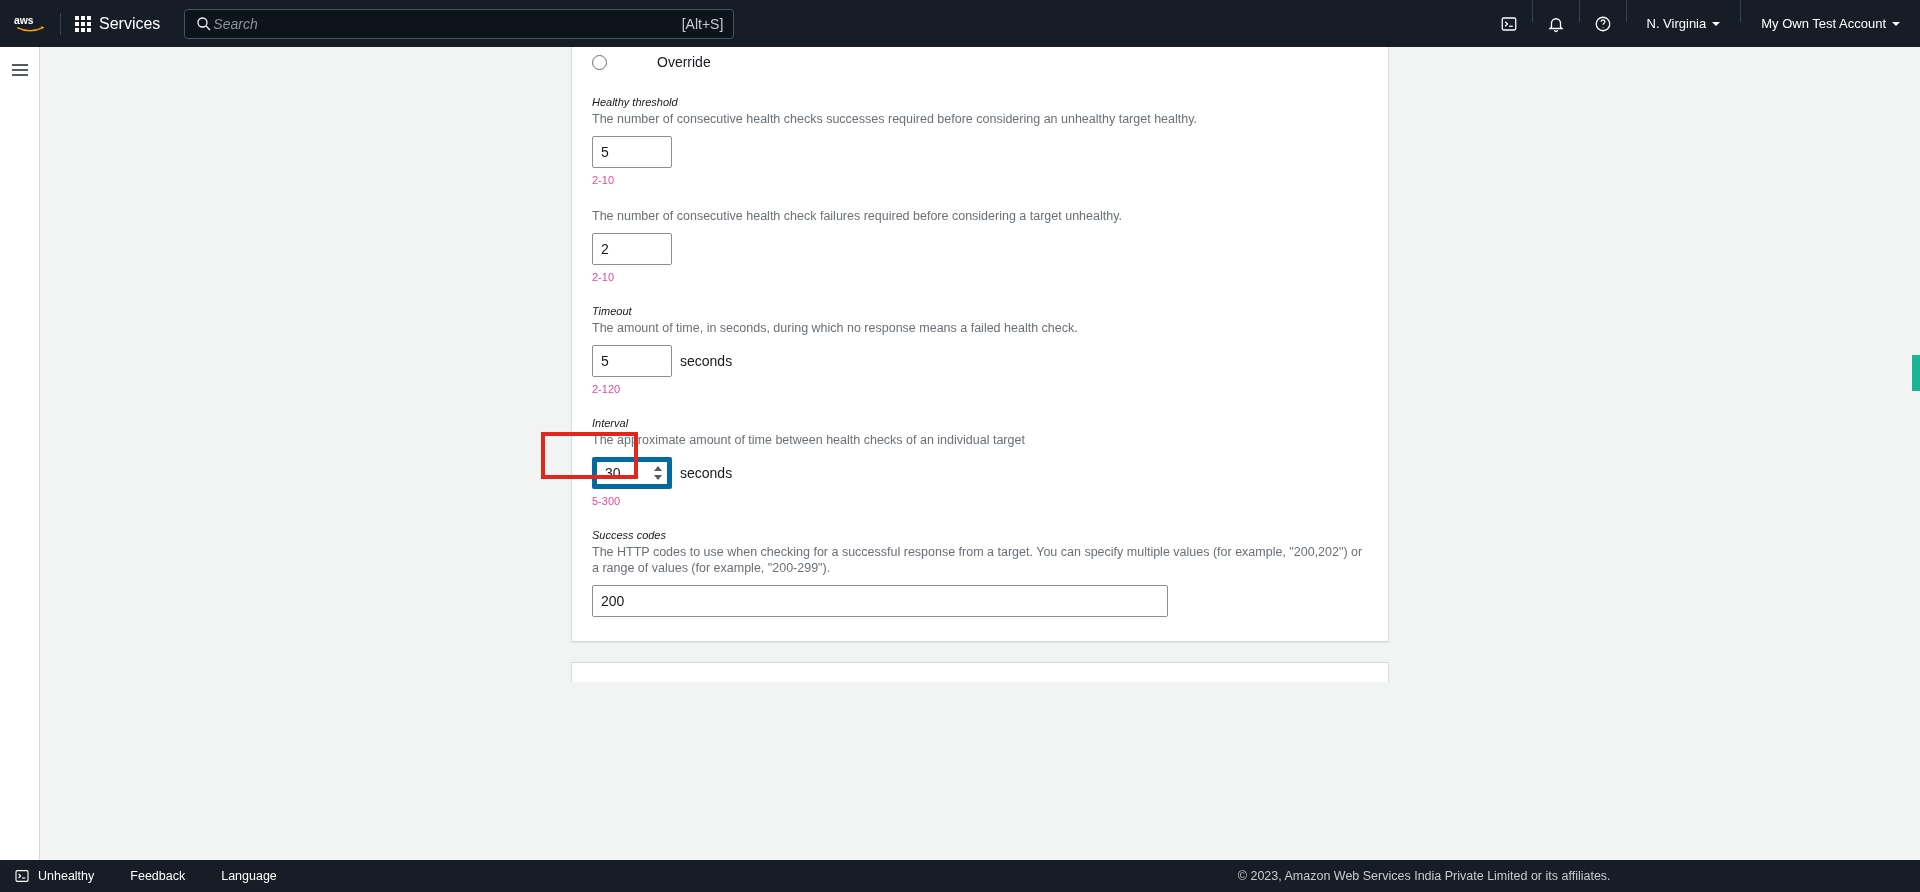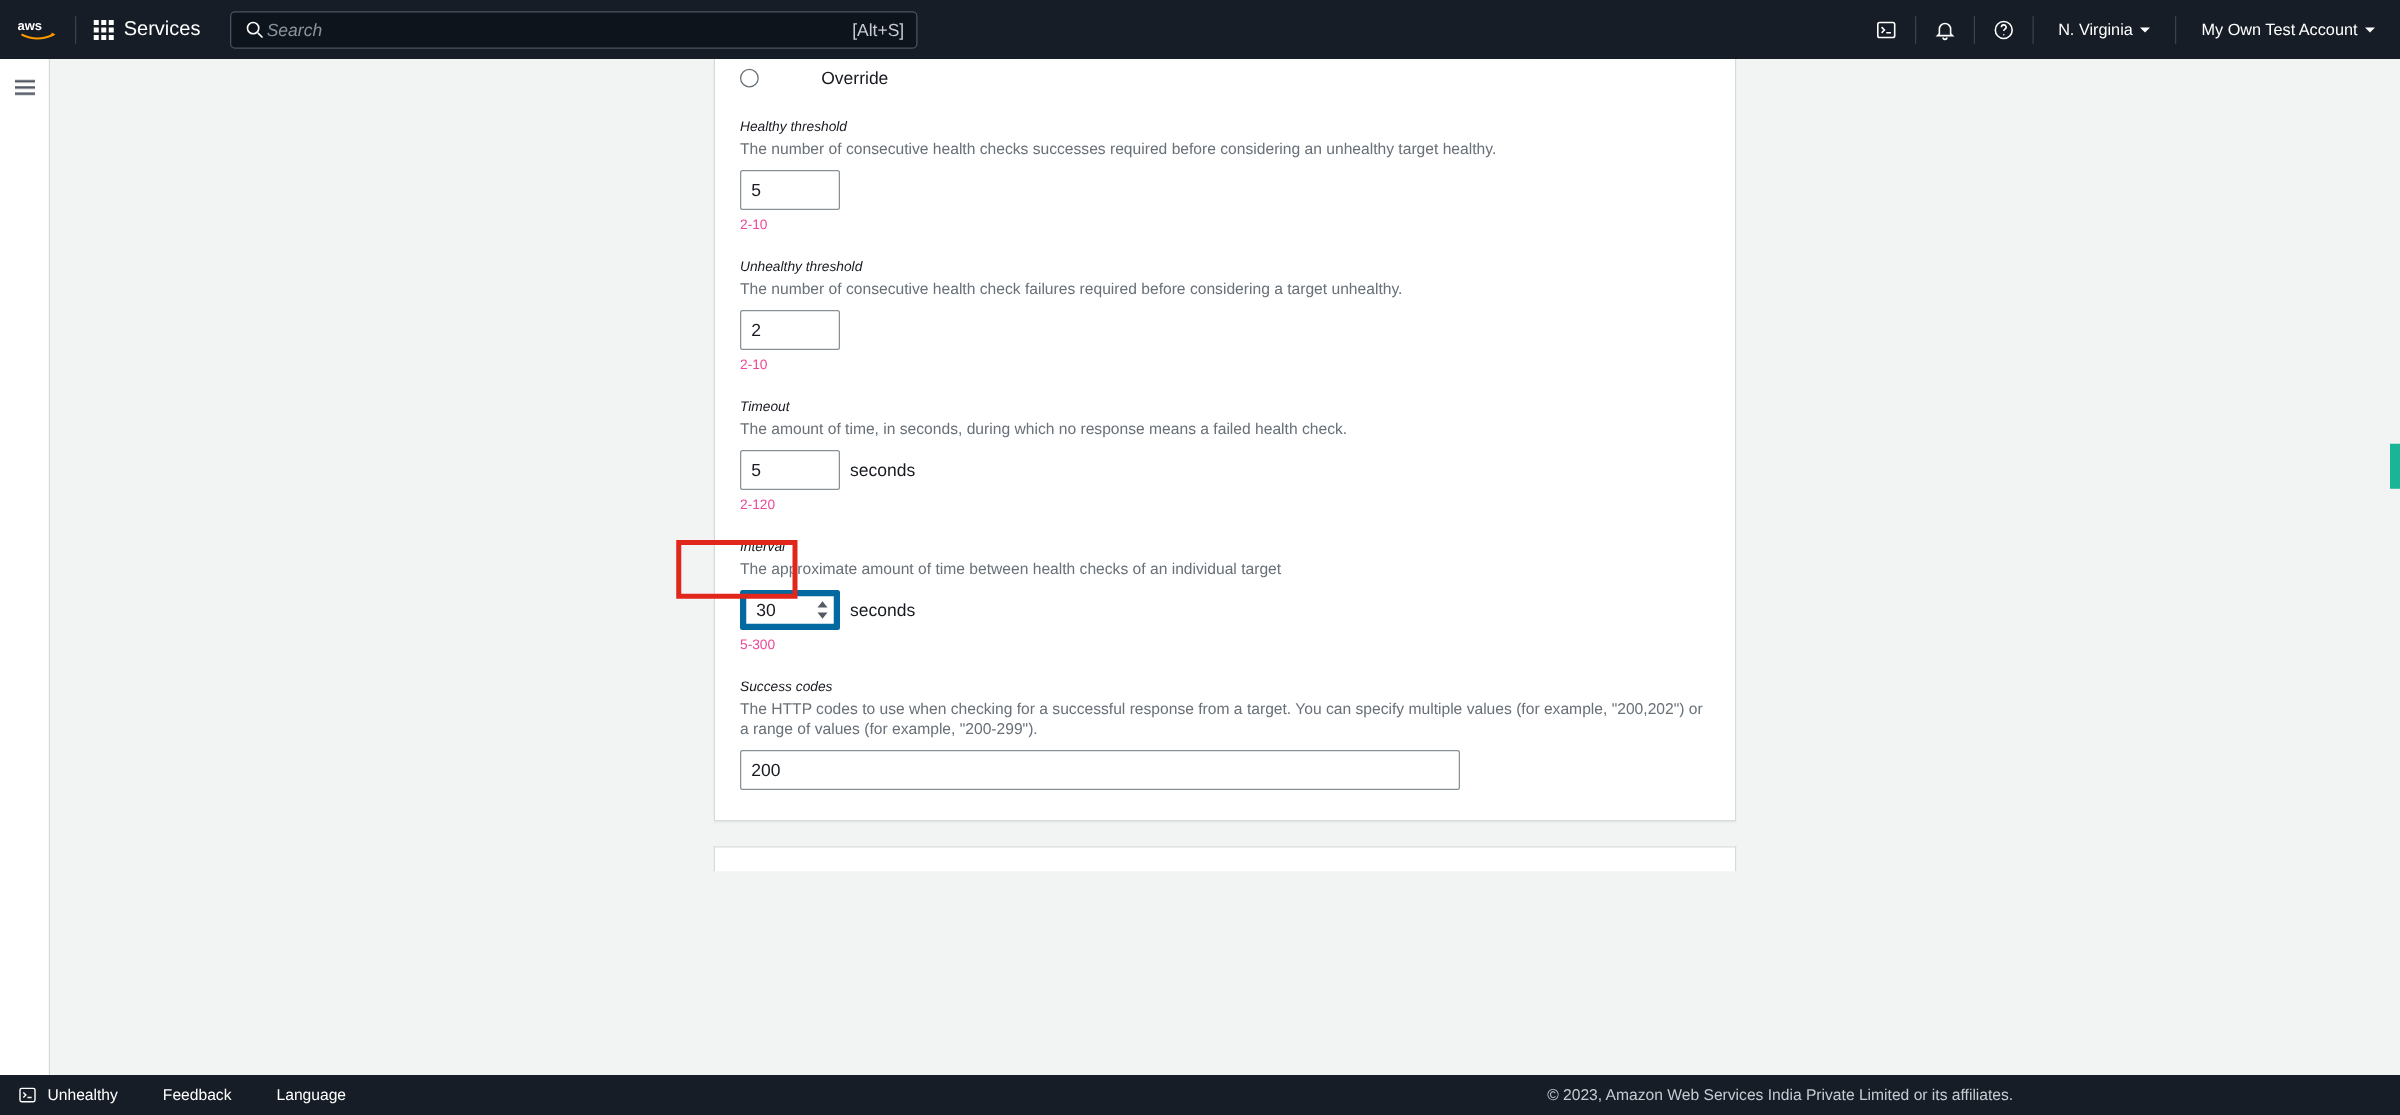--- a/index.html
+++ b/index.html
@@ -11,21 +11,21 @@
   .topnav .logo svg { width:32px; }
   .topnav .divider { width:1px; height:22px; background:#3a424e; }
   .topnav .services { display:flex; align-items:center; padding:0 14px; cursor:pointer; gap:8px; }
   .topnav .services .grid-icon { display:grid; grid-template-columns:repeat(3,4px); grid-template-rows:repeat(3,4px); gap:2px; }
   .topnav .services .grid-icon span { background:#fff; width:4px; height:4px; }
   .topnav .searchwrap { margin-left:10px; width:550px; }
   .topnav .search { background:#0e141c; border:1px solid #4a5460; height:30px; border-radius:4px; display:flex; align-items:center; padding:0 10px; font-size:14px; color:#fff; }
   .topnav .search input { flex:1; background:transparent; border:none; outline:none; color:#fff; font-size:14px; font-style:italic; }
   .topnav .search input::placeholder { color:#8a929c; font-style:italic; }
   .topnav .search .shortcut { color:#c7cbd1; font-size:14px; }
-  .topnav .right { margin-left:auto; display:flex; align-items:center; height:100%; }
+  .topnav .right { margin-left:auto; display:flex; height:100%; }
   .topnav .iconbtn { width:46px; height:100%; display:flex; align-items:center; justify-content:center; cursor:pointer; }
   .topnav .txtbtn { padding:0 20px; height:100%; display:flex; align-items:center; font-size:13px; cursor:pointer; gap:6px;}
   .topnav .caret { width:0; height:0; border-left:4px solid transparent; border-right:4px solid transparent; border-top:4px solid #fff; }
 
   
   .sidenav { position:fixed; top:41px; left:0; width:40px; height:calc(100% - 41px - 32px); background:#fff; border-right:1px solid #d5dbdb; display:flex; justify-content:center; padding-top:20px; z-index:20;}
   .sidenav .burger { width:16px; cursor:pointer; }
   .sidenav .burger div { height:2px; background:#545b64; margin:3px 0; }
 
   
@@ -163,21 +163,20 @@
       <div class="fieldblock">
         <div class="fieldlabel">Healthy threshold</div>
         <div class="fieldhelp">The number of consecutive health checks successes required before considering an unhealthy target healthy.</div>
         <div class="inputrow">
           <input class="smallinput" value="5" style="">
         </div>
         <div class="range">2-10</div>
       </div>
 
       <div class="fieldblock">
-        <div class="fieldlabel">Unhealthy threshold</div>
         <div class="fieldhelp">The number of consecutive health check failures required before considering a target unhealthy.</div>
         <div class="inputrow">
           <input class="smallinput" value="2" style="">
         </div>
         <div class="range">2-10</div>
       </div>
 
       <div class="fieldblock">
         <div class="fieldlabel">Timeout</div>
         <div class="fieldhelp">The amount of time, in seconds, during which no response means a failed health check.</div>

